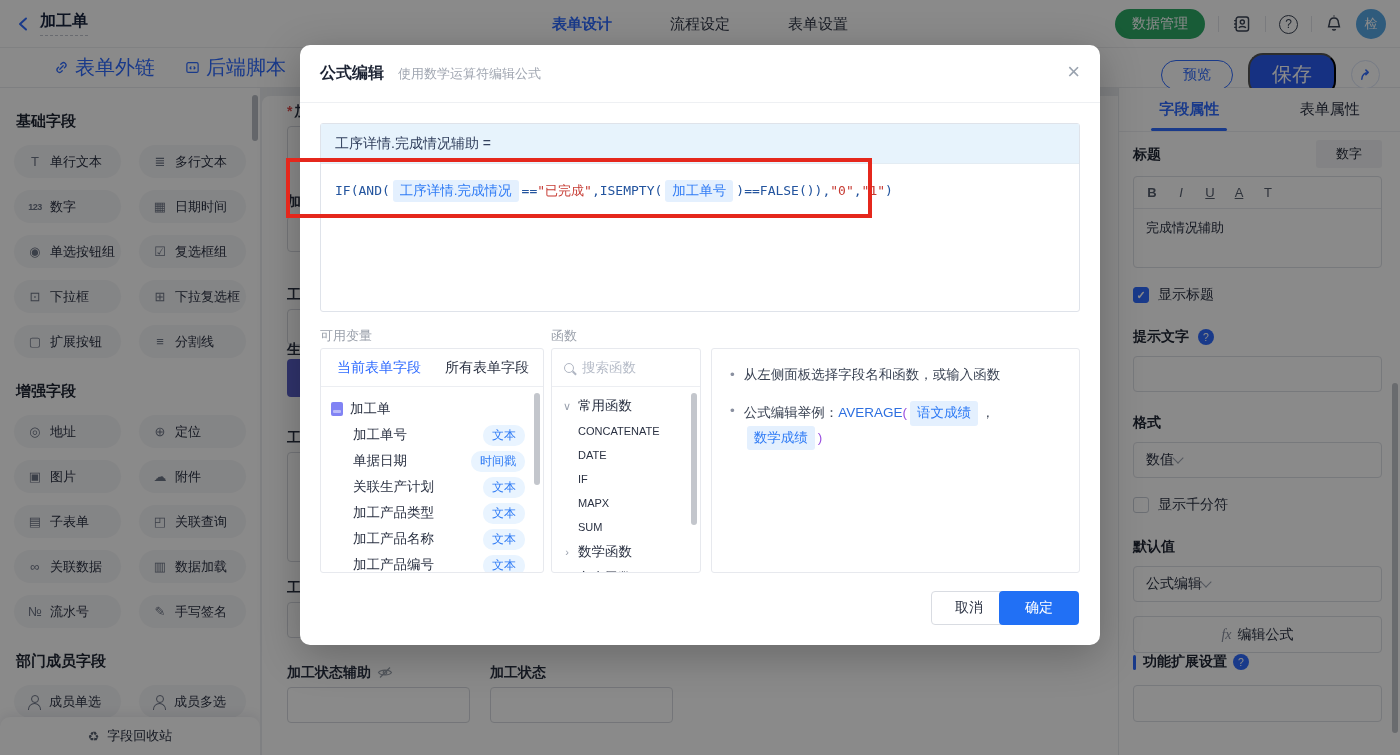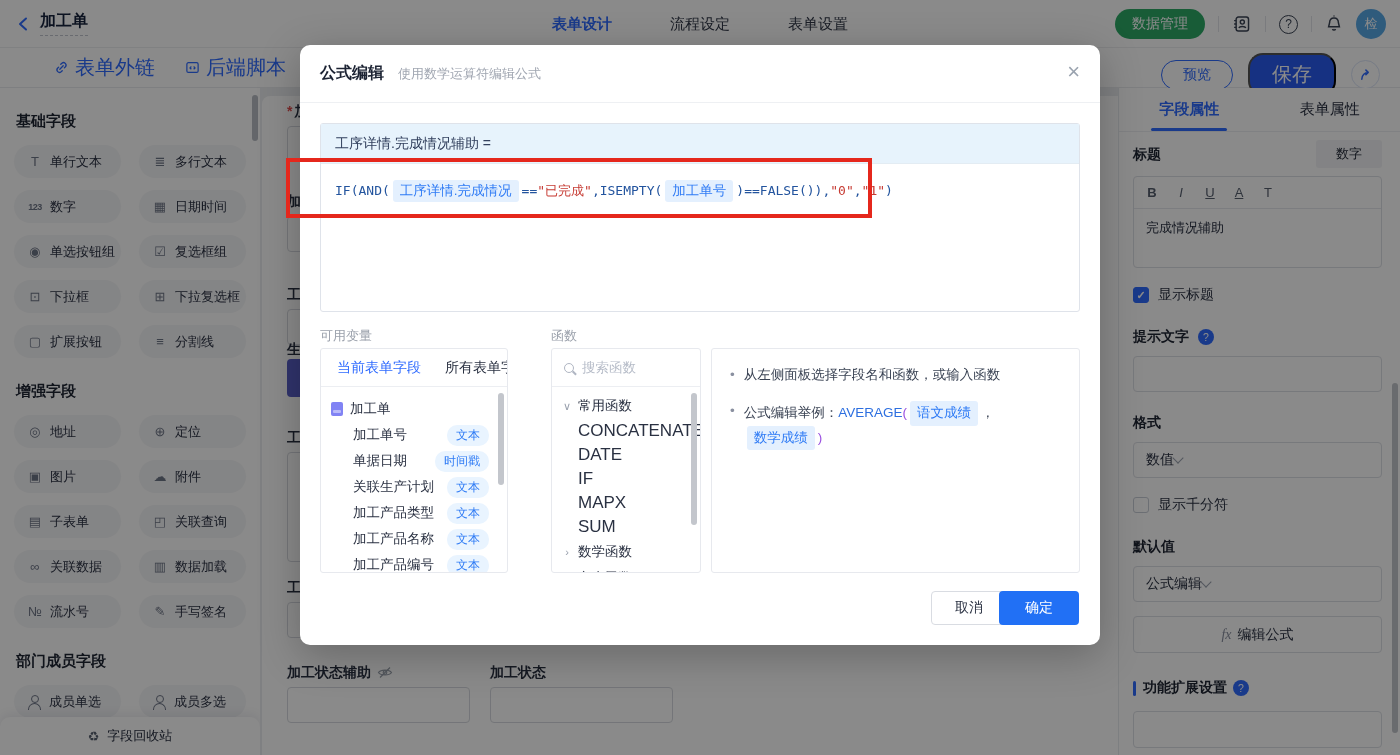--- a/index.html
+++ b/index.html
@@ -93,21 +93,21 @@
             display:inline-flex; align-items:center; justify-content:center; margin-left:6px; cursor:pointer; }
   .rp-input { width:100%; height:36px; border:1px solid #dcdfe5; border-radius:4px; background:#fff; margin-top:10px; }
   .rp-select { width:100%; height:36px; border:1px solid #dcdfe5; border-radius:4px; background:#fff; margin-top:10px;
                display:flex; align-items:center; padding:12px 12px; font-size:14px;
                color:#2a3142; cursor:pointer; }
   .caret { width:8px; height:8px; border-right:1.6px solid #9aa0ad; border-bottom:1.6px solid #9aa0ad;
            transform:rotate(45deg); margin-top:-4px; flex:0 0 auto; }
   .rp-btn { width:100%; height:37px; border:1px solid #dcdfe5; border-radius:4px; background:#fff; margin-top:14px;
             display:flex; align-items:center; justify-content:center; gap:6px; font-size:14px; color:#2a3142; cursor:pointer; }
   .fx { font-style:italic; color:#8a90a0; font-family:"Liberation Serif", serif; }
-  .ext-head { display:flex; align-items:center; margin-top:26px; }
+  .ext-head { display:flex; align-items:center; }
   .ext-bar { width:3px; height:15px; background:#2f6bff; border-radius:2px; margin-right:7px; }
   .rp-scroll { position:absolute; right:2px; top:295px; width:6px; height:350px; border-radius:3px; background:#c3c6cc; }
 
   
   .overlay { position:absolute; inset:0; background:rgba(0,0,0,0.46); z-index:10; }
   .modal { position:absolute; left:300px; top:45px; width:800px; height:600px; background:#fff;
            border-radius:10px; z-index:20; box-shadow:0 10px 40px rgba(0,0,0,.25); }
   .m-head { height:58px; display:flex; align-items:center; padding:0 20px; border-bottom:1px solid #eef0f3; }
   .m-title { font-size:16px; font-weight:700; color:#1c2333; }
   .m-sub { font-size:13px; color:#a0a6b1; margin-left:14px; }
@@ -134,21 +134,21 @@
   .badge { background:#e9f4ff; color:#2f7bf5; font-size:12px; padding:2px 9px; border-radius:10px; margin-right:8px; white-space:nowrap; }
   .scroll-thumb { position:absolute; right:3px; width:6px; border-radius:3px; background:#c3c6cc; }
   .fsearch { height:38px; display:flex; align-items:center; gap:8px; padding:0 12px; border-bottom:1px solid #eceef2; }
   .mag { width:10px; height:10px; border:1.6px solid #b0b6c3; border-radius:50%; position:relative; flex:0 0 auto; }
   .mag::after { content:''; position:absolute; width:5px; height:1.6px; background:#b0b6c3;
                 transform:rotate(45deg); right:-4px; bottom:-2px; }
   .fsearch input { border:none; outline:none; font-size:13.5px; width:100px; color:#2a3142; background:transparent; }
   .fsearch input::placeholder { color:#b6bcc8; }
   .fn-group { display:flex; align-items:center; gap:6px; height:26px; padding-left:10px; font-size:13.5px; color:#2a3142; cursor:pointer; }
   .gcaret { color:#99a0ad; font-size:11px; width:10px; text-align:center; }
-  .fn-item { height:24px; display:flex; align-items:center; padding-left:26px; font-size:17px; color:#2a3142; cursor:pointer; }
+  .fn-item { height:24px; display:flex; align-items:center; padding-left:26px; font-size:11px; color:#2a3142; cursor:pointer; }
   .help { padding:16px 18px; }
   .help-row { display:flex; gap:9px; font-size:13.5px; color:#3a4354; margin-bottom:16px; line-height:1.5; }
   .bullet { color:#8a90a0; }
   .h-fn { color:#2d6fe0; } .h-paren { color:#9b51e0; }
   .m-cancel { position:absolute; left:603px; top:546px; width:76px; height:34px; border:1px solid #d9dce2;
               border-radius:4px; background:#fff; font-size:14px; color:#2a3142; cursor:pointer;margin-left:28px; }
   .m-ok { position:absolute; left:699px; top:546px; width:80px; height:34px; border:none; border-radius:4px;
           background:#2170f5; font-size:14px; color:#fff; cursor:pointer; }
   .red-annot { position:absolute; left:286px; top:158px; width:586px; height:60px;
                border:4px solid #e5271c; z-index:30; pointer-events:none; }
@@ -435,21 +435,21 @@
     <div class="f-box">
       <div class="f-strip">工序详情.完成情况辅助 =</div>
       <div class="f-body">
         <span class="tok-fn">IF(AND(</span><span class="chip">工序详情.完成情况</span><span class="tok-fn">==</span><span class="tok-str">"已完成"</span><span class="tok-fn">,ISEMPTY(</span><span class="chip">加工单号</span><span class="tok-fn">)==FALSE()),</span><span class="tok-str">"0"</span><span class="tok-fn">,</span><span class="tok-str">"1"</span><span class="tok-fn">)</span>
       </div>
     </div>
 
     <span class="panel-label" style="left:20px">可用变量</span>
     <span class="panel-label" style="left:251px">函数</span>
 
-    <div class="panel" style="left:20px; width:188px;">
+    <div class="panel" style="left:20px; width:224px;">
       <div class="vp-tabs">
         <span class="vp-tab active">当前表单字段</span>
         <span class="vp-tab">所有表单字段</span>
       </div>
       <div class="tree">
         <div class="tree-root">
           <span class="doc-ic"></span>
           <span>加工单</span>
         </div>
         <div class="tree-row">

